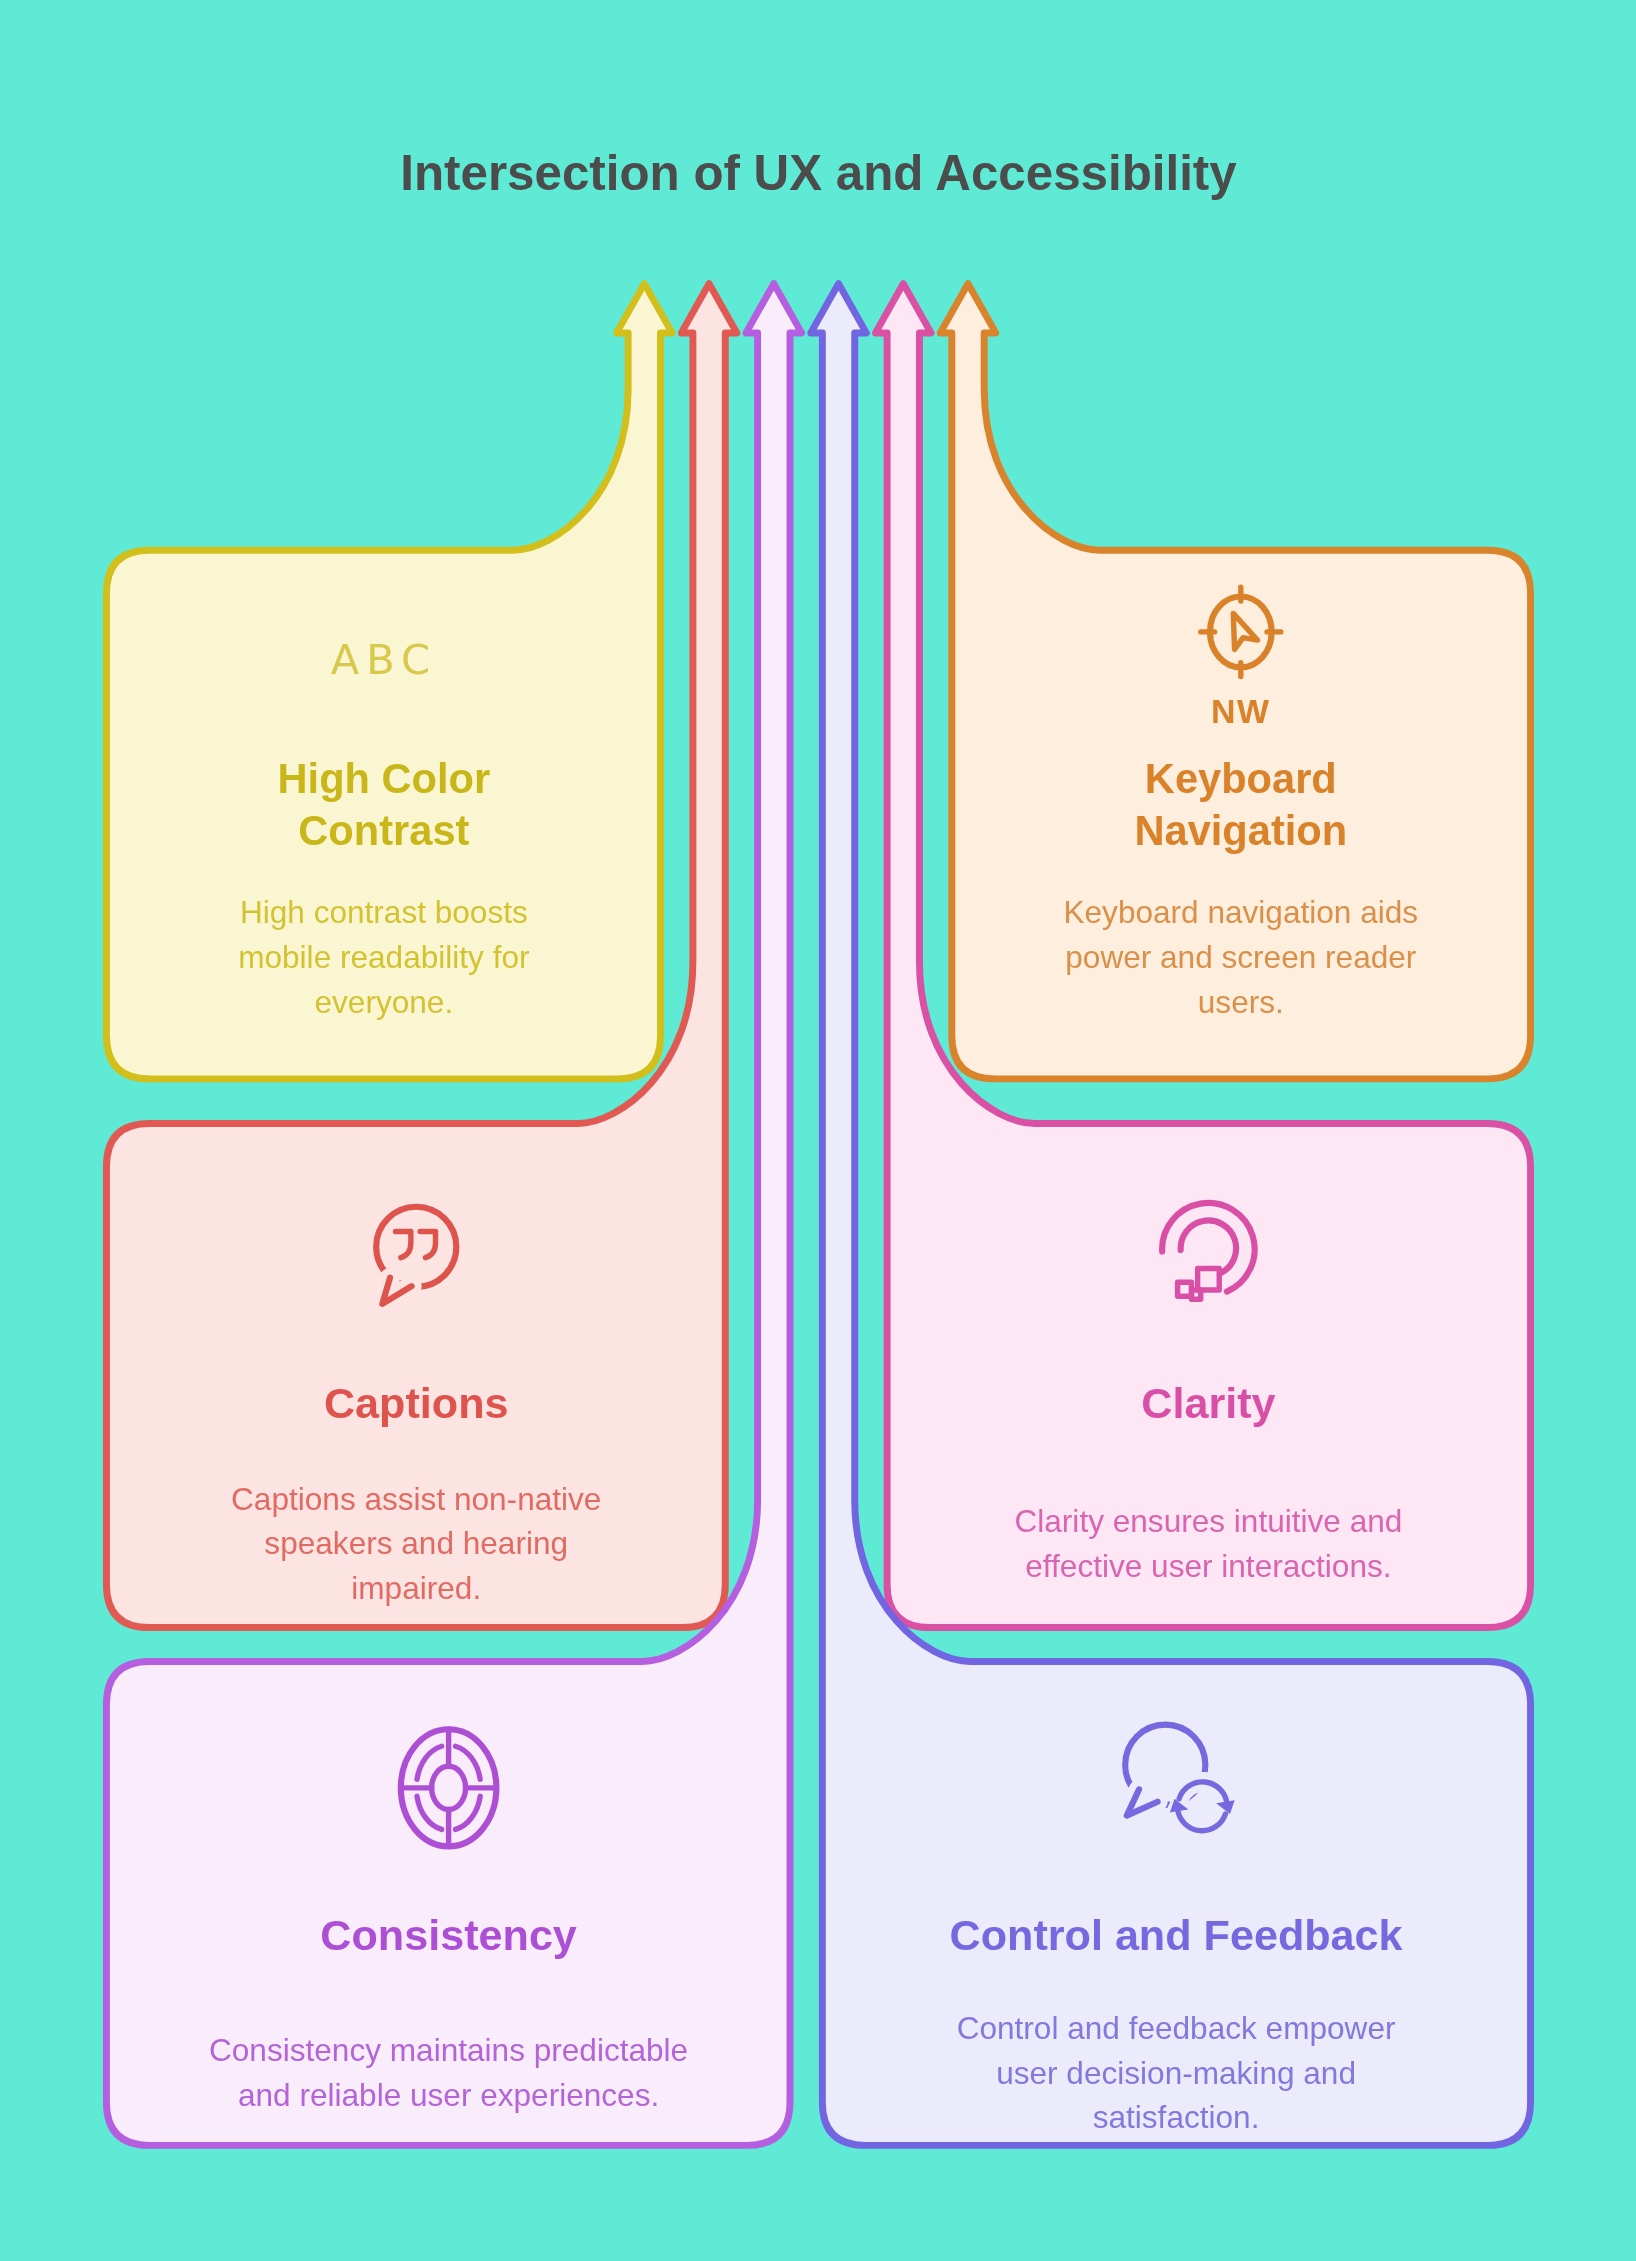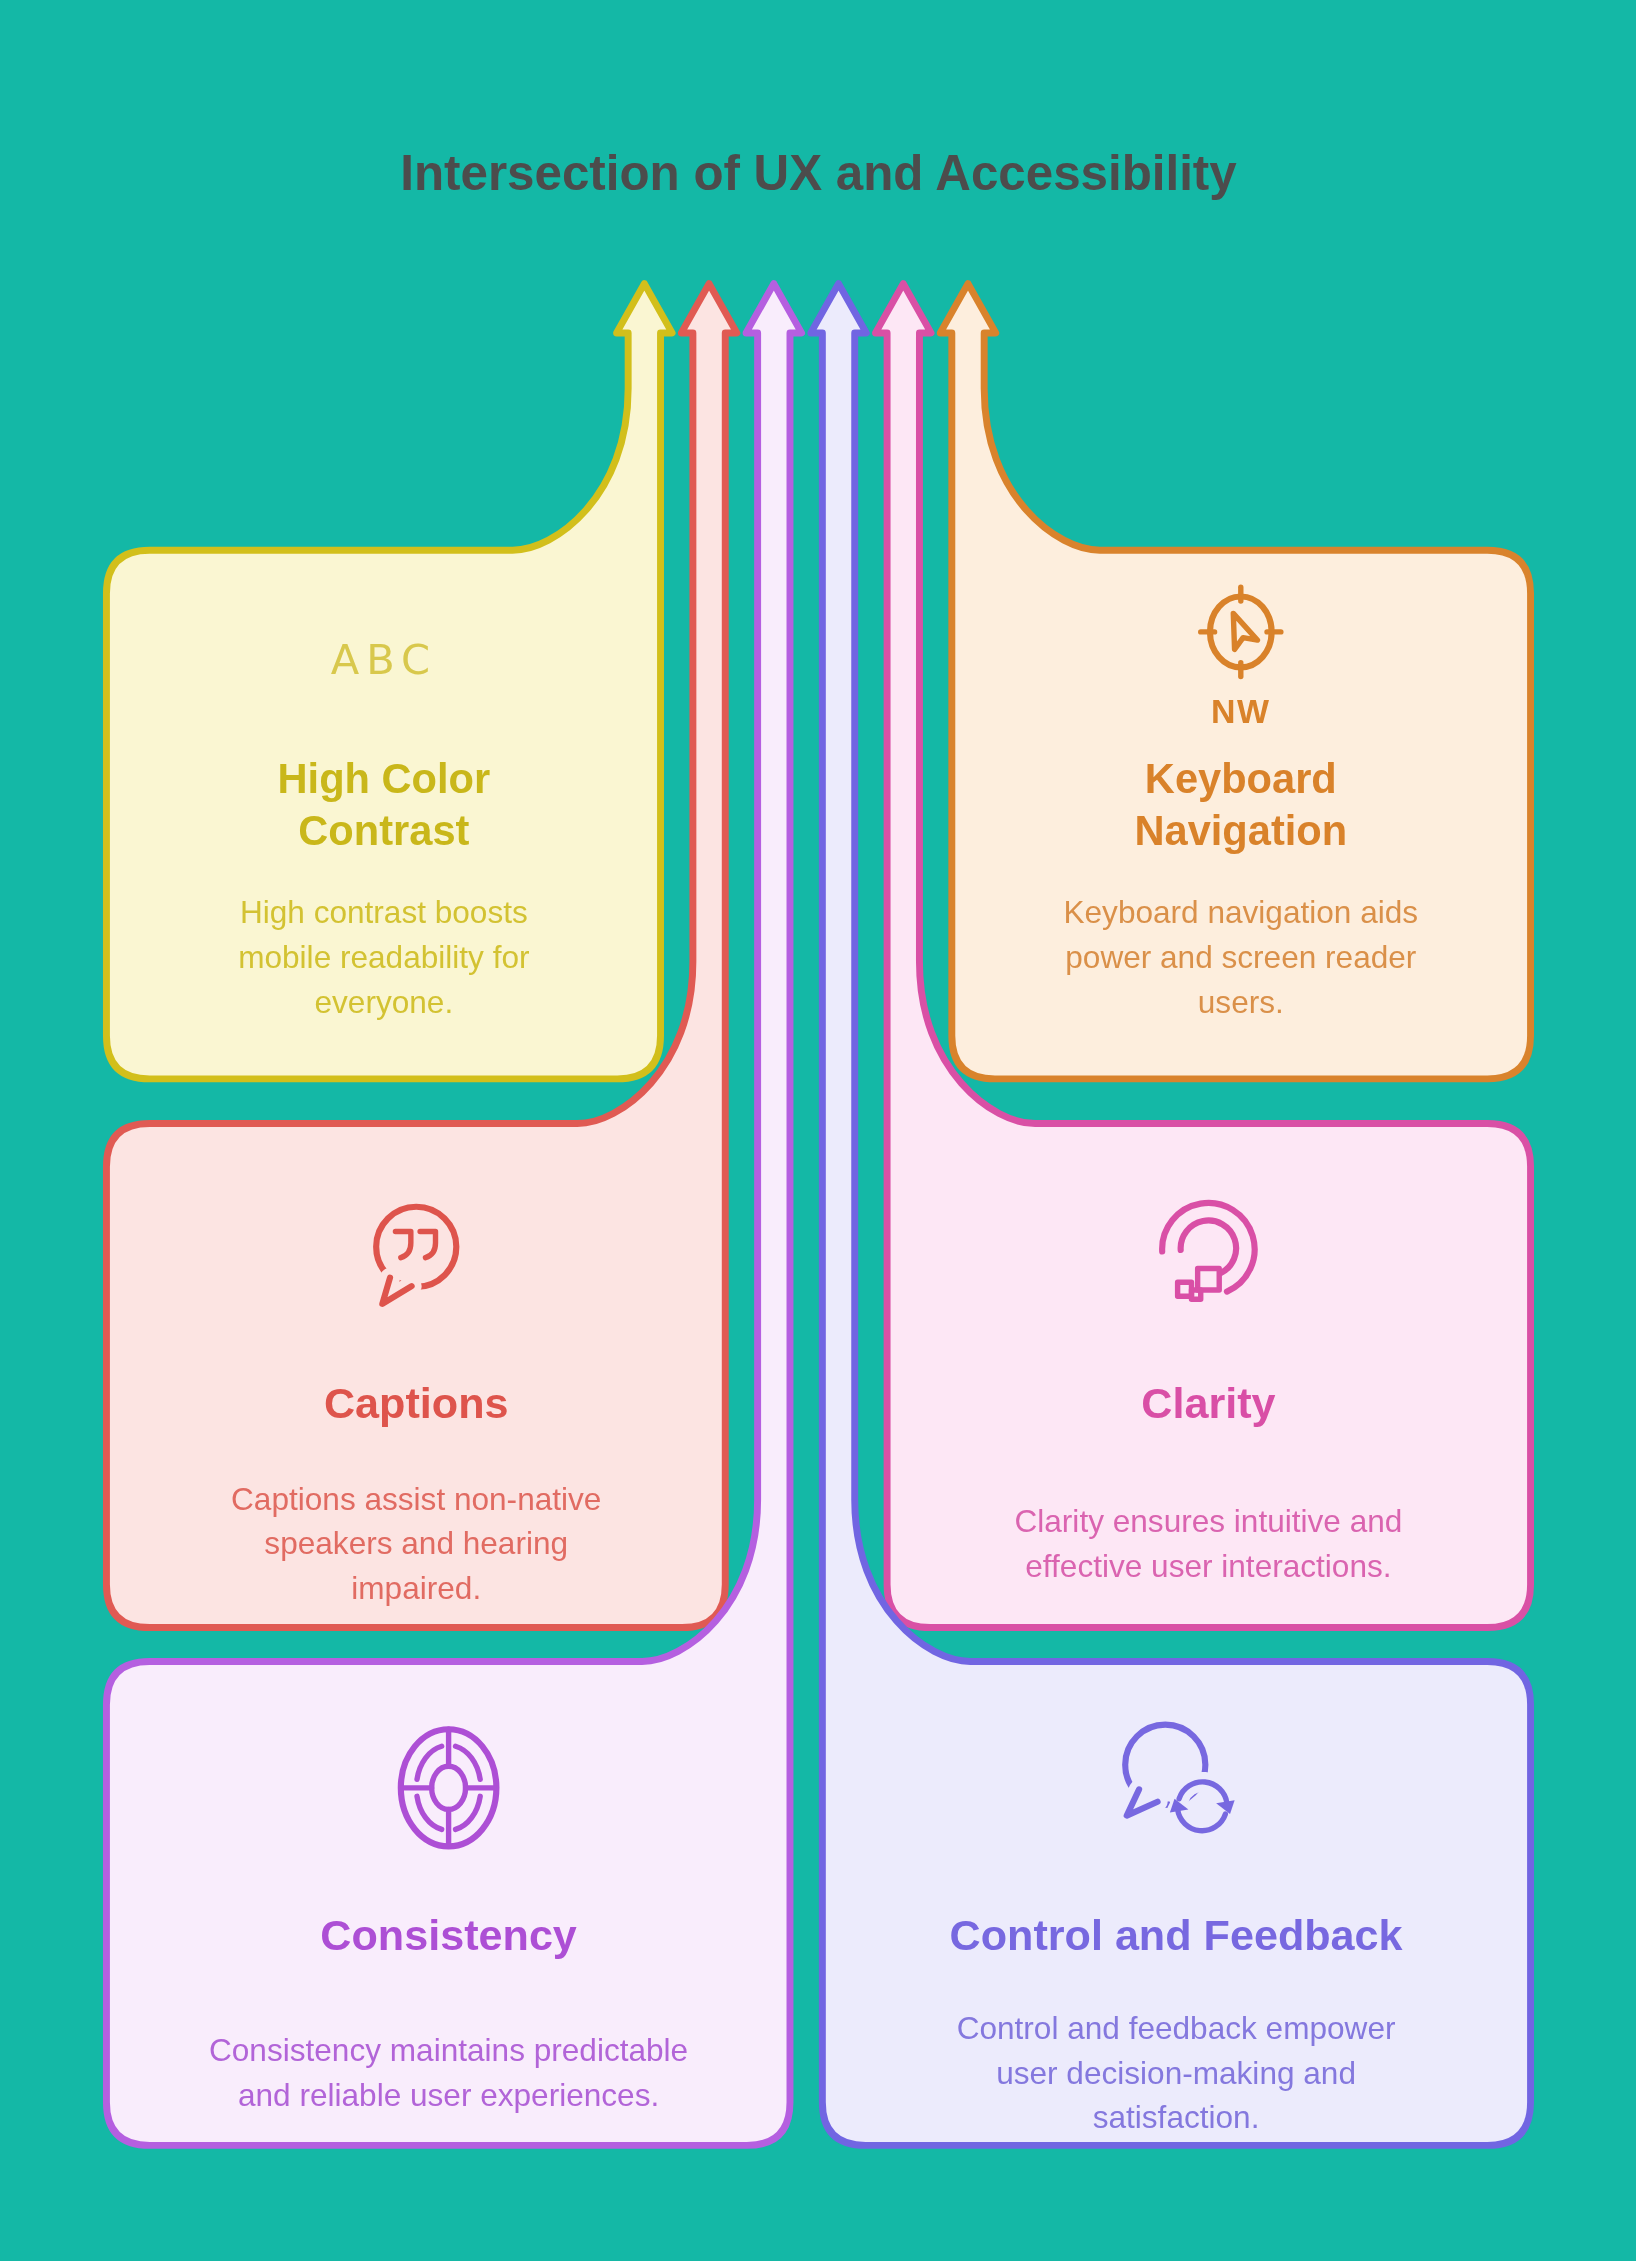--- a/index.html
+++ b/index.html
@@ -1,16 +1,16 @@
 <!DOCTYPE html>
 <html style="font-size:12.3px"><head>
 <meta charset="utf-8">
 <style>
   html,body{margin:0;padding:0;background:#000;}
-  .stage{width:1637px;height:2261px;position:relative;background:#14b8a6;overflow:hidden;}
+  .stage{width:1637px;height:2261px;position:relative;background:#5eead4;overflow:hidden;}
   svg text{text-anchor:middle;}
   .h    {font:700 64px "Liberation Sans", sans-serif;}
   .t2   {font:700 54px "Liberation Sans", sans-serif;}
   .t1   {font:700 56px "Liberation Sans", sans-serif;}
   .body {font:400 41px "Liberation Sans", sans-serif;}
   .abc  {font:400 54px "DejaVu Sans", sans-serif; letter-spacing:9px;}
   .nw   {font:600 44px "Liberation Sans", sans-serif; letter-spacing:2px;}
   .card {stroke-width:9; stroke-linejoin:round;}
   .ic   {fill:none; stroke:currentColor; stroke-width:8; stroke-linecap:round; stroke-linejoin:round;}
   .ic7  {fill:none; stroke:currentColor; stroke-width:7; stroke-linecap:round; stroke-linejoin:round;}

